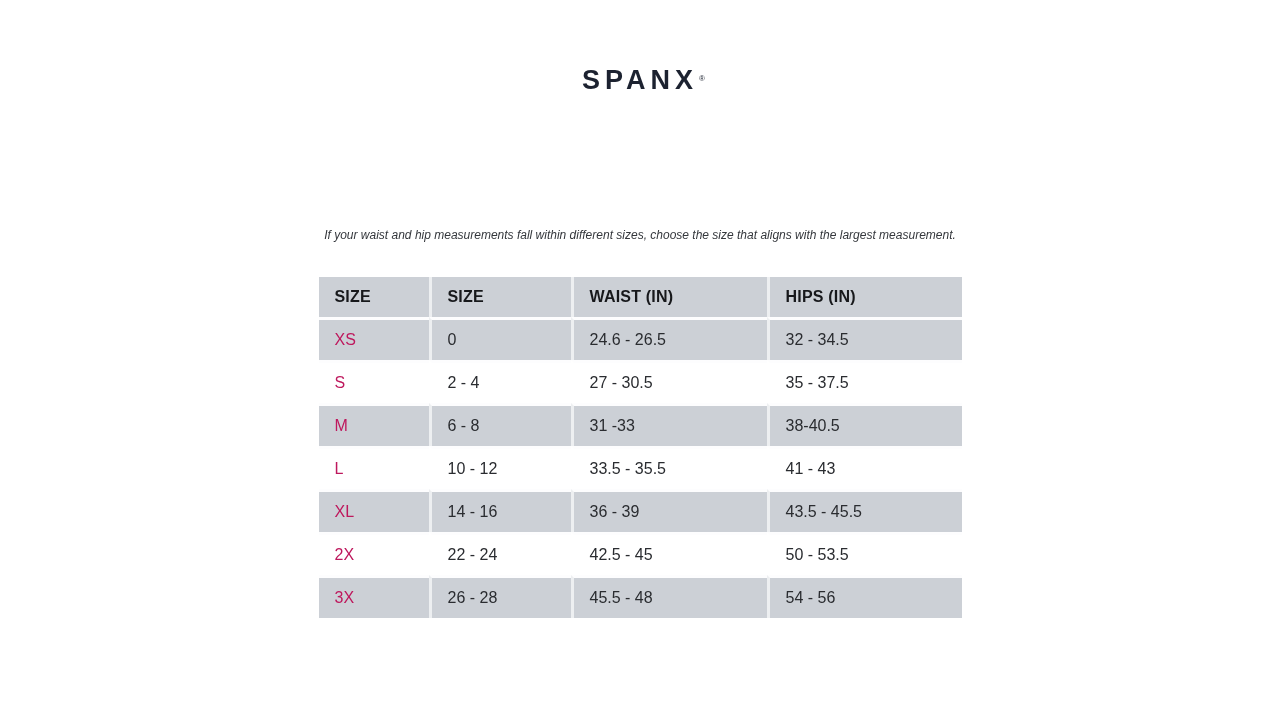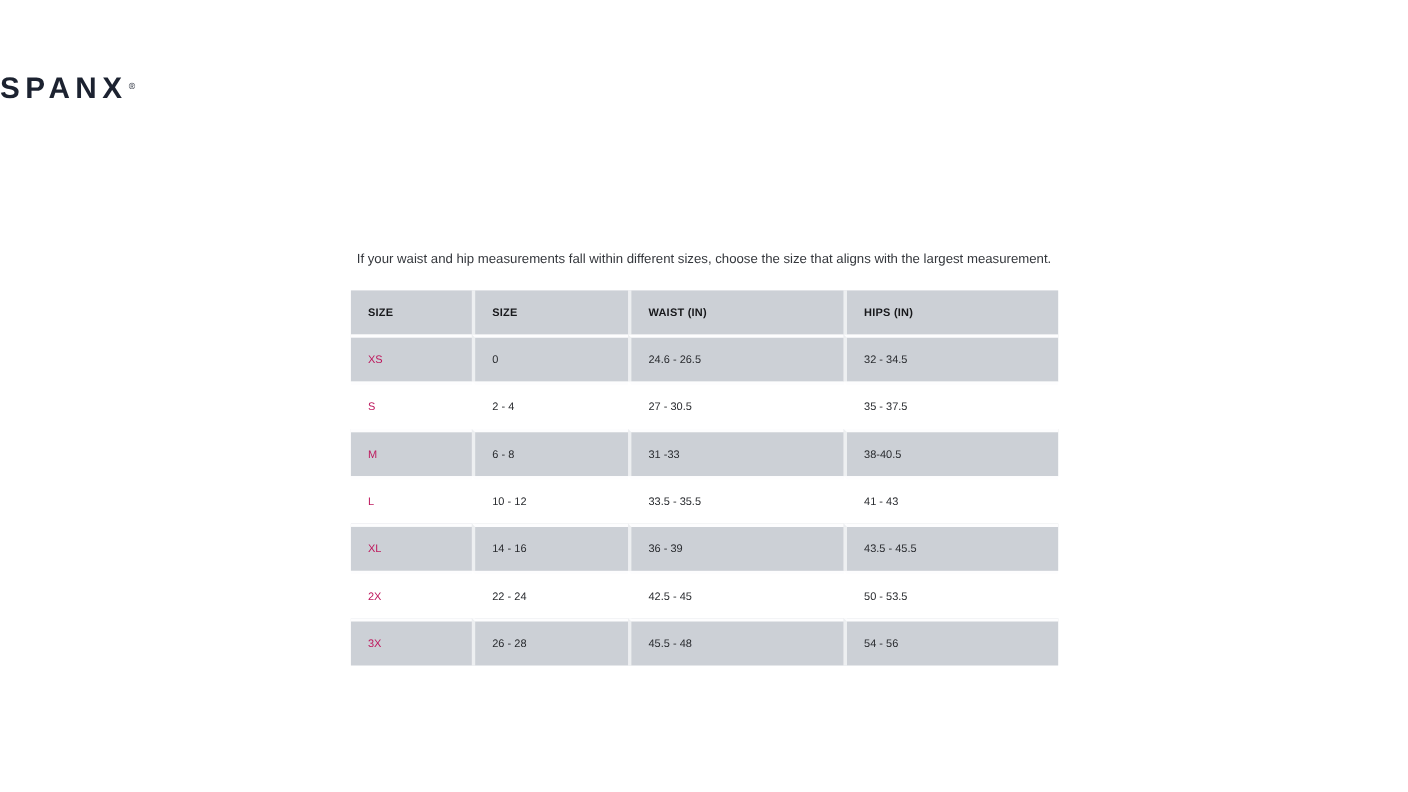--- a/index.html
+++ b/index.html
@@ -10,20 +10,21 @@
     background: #ffffff;
     overflow: hidden;
     font-family: "Liberation Sans", sans-serif;
     color: #26282c;
   }
   .logo-wrap {
     position: absolute;
     top: 64px;
     left: 0;
     width: 100%;
+    text-align: center;
   }
   .logo {
     display: inline-block;
     position: relative;
     font-size: 27px;
     font-weight: 700;
     letter-spacing: 5px;
     color: #1c2230;
     line-height: 32px;
   }
@@ -53,28 +54,29 @@
     text-align: center;
     line-height: 26px;
   }
   .note {
     margin: 12px 0 0 0;
     font-size: 12px;
     color: #34373c;
     text-align: center;
     line-height: 14px;
     white-space: nowrap;
+    font-style: italic;
   }
   table.size-table {
-    margin-top: 22px;
+    margin-top: 35px;
     width: 643px;
     border-collapse: separate;
     border-spacing: 0;
     table-layout: fixed;
-    font-size: 10px;
+    font-size: 16px;
   }
   .size-table col.c1 { width: 110px; }
   .size-table col.c2 { width: 142px; }
   .size-table col.c3 { width: 196px; }
   .size-table col.c4 { width: 195px; }
   .size-table th, .size-table td {
     height: 40px;
     padding: 0 4px 0 16px;
     text-align: left;
     vertical-align: middle;

